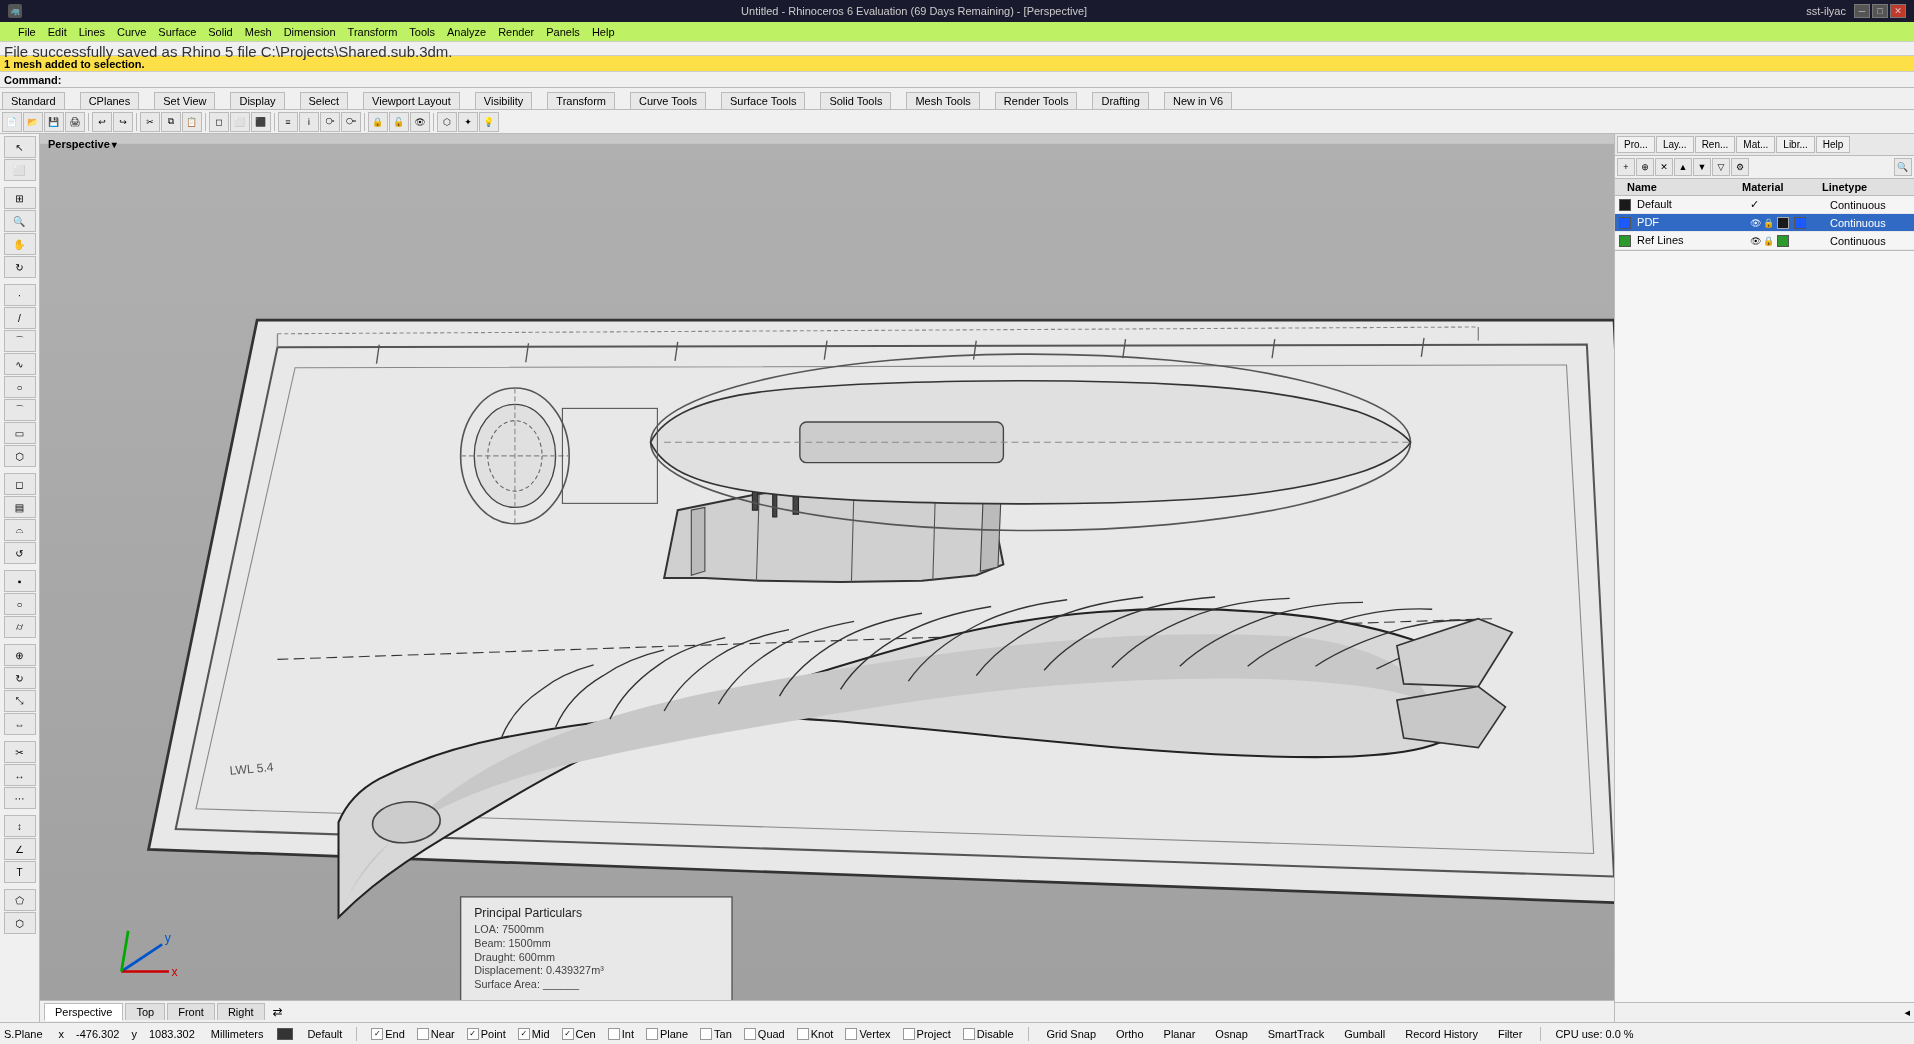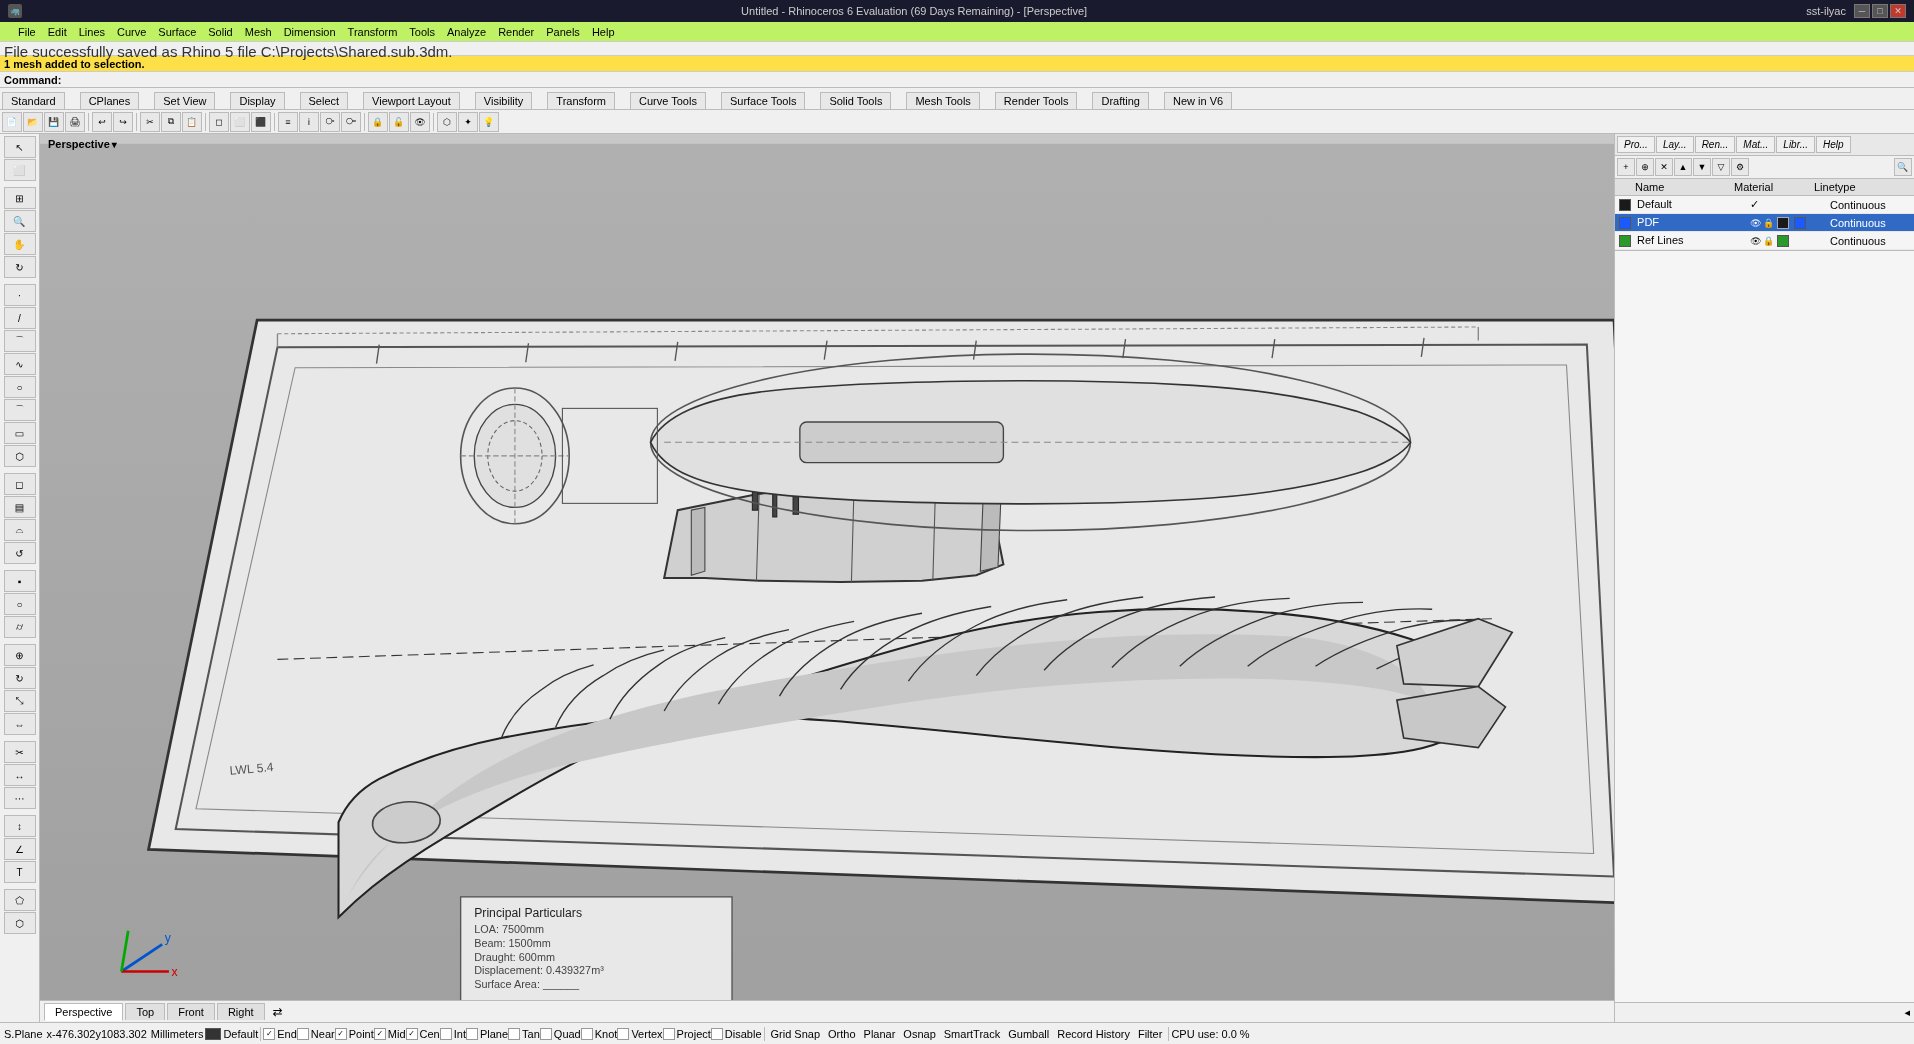--- a/index.html
+++ b/index.html
@@ -80,35 +80,35 @@
     #right-panel {
       width: 300px; background: #f5f5f5; border-left: 1px solid #bbb;
       display: flex; flex-direction: column;
     }
     #right-panel-tabs {
       display: flex; flex-wrap: wrap; background: #e8e8e8; border-bottom: 1px solid #bbb;
       padding: 2px; gap: 1px;
     }
     .rp-tab {
       padding: 2px 6px; font-size: 10px; cursor: pointer; background: #f0f0f0;
-      border: 1px solid #bbb; white-space: nowrap; font-style: italic;
+      border: 1px solid #bbb; white-space: nowrap;
     }
     #right-panel-toolbar {
       display: flex; flex-wrap: wrap; background: #f0f0f0; border-bottom: 1px solid #bbb;
       padding: 2px; gap: 1px;
     }
     .rp-icon {
       width: 18px; height: 18px; background: #e8e8e8; border: 1px solid #bbb;
       cursor: pointer; display: flex; align-items: center; justify-content: center;
       font-size: 9px;
     }
     #layers-header {
       display: grid; grid-template-columns: 1fr 80px 80px;
-      background: #e0e0e0; border-bottom: 1px solid #bbb; padding: 2px 20px;
-      font-size: 11px; font-weight: normal;
+      background: #e0e0e0; border-bottom: 1px solid #bbb; padding: 2px 12px;
+      font-size: 11px; font-weight: bold;
     }
     .layer-row {
       display: grid; grid-template-columns: 1fr 80px 80px;
       padding: 2px 4px; font-size: 11px; border-bottom: 1px solid #e8e8e8;
       align-items: center; cursor: pointer;
     }
     .layer-row.selected { background: #316ac5; color: white; }
     .layer-color-box { width: 12px; height: 12px; border: 1px solid #555; display: inline-block; margin-right: 3px; vertical-align: middle; }
     .layer-icons { display: flex; align-items: center; gap: 2px; font-size: 9px; }
 
@@ -487,21 +487,21 @@
 
     <div style="flex:1;border-top:1px solid #bbb;"></div>
 
     <div style="height:20px;background:#f0f0f0;border-top:1px solid #bbb;display:flex;align-items:center;justify-content:flex-end;padding:0 4px;">
       <span style="cursor:pointer;font-size:11px;">◂</span>
     </div>
   </div>
 
 </div>
 
-<div id="statusbar" style="height:22px;background:#f0f0f0;border-top:1px solid #bbb;display:flex;align-items:center;padding:0 4px;gap:0;font-size:11px;overflow:hidden;">
+<div id="statusbar" style="height:22px;background:#f0f0f0;border-top:1px solid #bbb;display:flex;align-items:center;padding:0 4px;gap:12px;font-size:11px;overflow:hidden;">
 
   <span style="margin-right:4px;">S.Plane</span>
   <span>x</span>
   <span>-476.302</span>
   <span>y</span>
   <span>1083.302</span>
   <span style="cursor:pointer;margin-left:4px;">Millimeters</span>
   <span class="layer-color-box" style="background:#333333;width:16px;height:12px;margin:0 2px;"></span>
   <span style="cursor:pointer;">Default</span>
 

